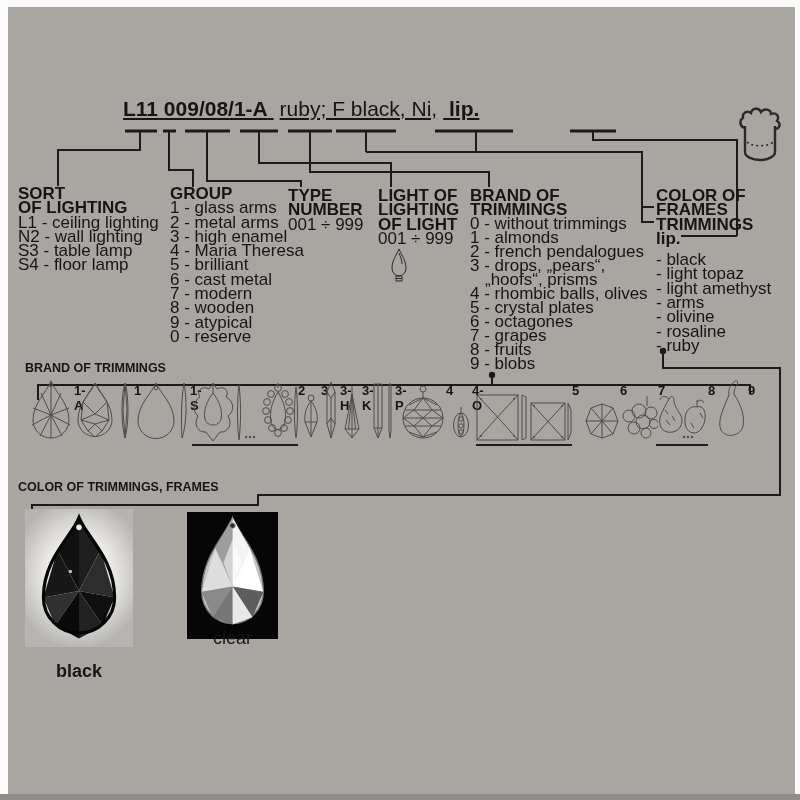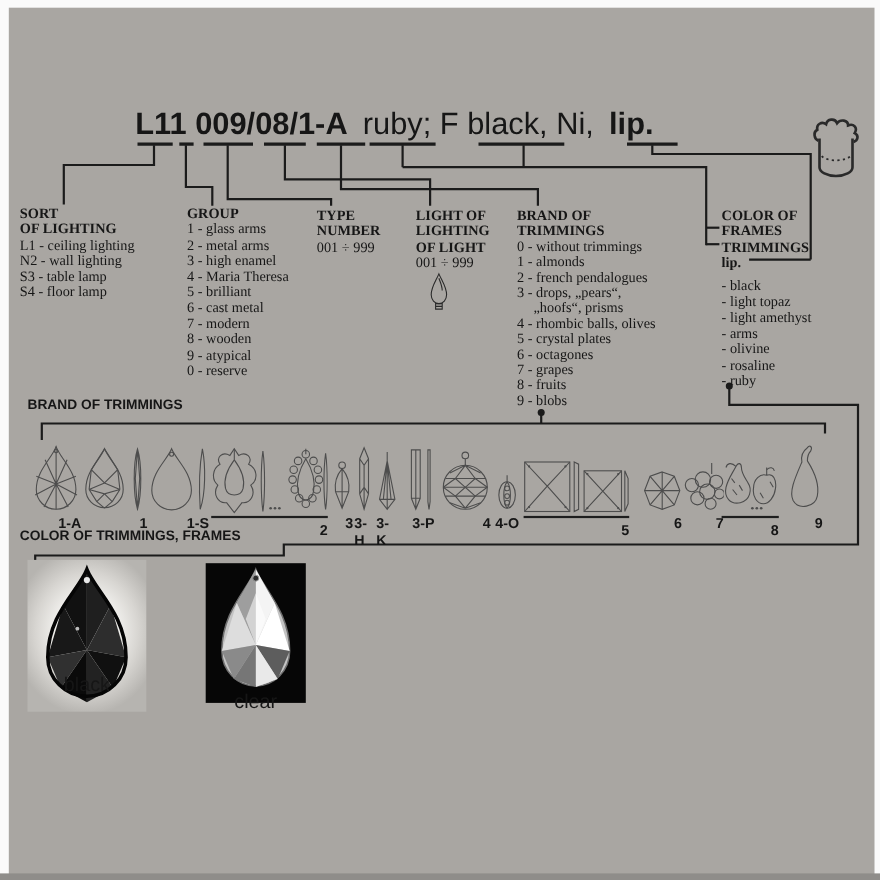--- a/index.html
+++ b/index.html
@@ -4,55 +4,55 @@
 <style>
   html,body{margin:0;padding:0;background:#ffffff;}
   .page{position:relative;width:800px;height:800px;background:#a9a6a2;overflow:hidden;
         font-family:"Liberation Sans","DejaVu Sans",sans-serif;color:#161616;}
   .edge{position:absolute;background:#fafafa;}
   .edge.top{left:0;top:0;width:100%;height:7px;}
   .edge.left{left:0;top:0;width:8px;height:100%;}
   .edge.right{right:0;top:0;width:5px;height:100%;}
   .edge.bottom{left:0;bottom:0;width:100%;height:6px;background:#8f8d8a;}
 
-  .title{position:absolute;left:123px;top:97px;font-size:28px;white-space:nowrap;letter-spacing:0;}
+  .title{position:absolute;left:123px;top:97px;font-size:21px;white-space:nowrap;letter-spacing:0;text-decoration:underline;}
   .title .b{font-weight:bold;}
   .title .r{font-weight:normal;margin:0 6px;}
 
   .overlay{position:absolute;left:0;top:0;width:800px;height:800px;pointer-events:none;}
   .overlay path{stroke:#1b1b1b;stroke-width:2;fill:none;}
   .overlay path.ul{stroke-width:3;}
   .overlay circle{fill:#1b1b1b;}
 
-  .col{position:absolute;font-size:13px;line-height:14.3px;white-space:nowrap;font-family:Liberation Serif, serif;}
+  .col{position:absolute;font-size:17px;line-height:14.3px;white-space:nowrap;}
   .col .h{font-weight:bold;}
   .col .indent{padding-left:15px;}
   .col.brandcol{line-height:14px;}
   .cf-items{margin-top:7px;}
 
   .sec-heading{position:absolute;font-weight:bold;font-size:12.5px;white-space:nowrap;}
 
-  .shape-group{position:absolute;top:405px;display:flex;flex-direction:column;align-items:flex-end;}
+  .shape-group{position:absolute;top:380px;display:flex;align-items:flex-start;}
   .shape-art{height:60px;display:flex;align-items:flex-end;justify-content:center;gap:3px;width:100%;}
   .shape-art.grouped{border-bottom:2px solid #1e1e1e;padding-bottom:2px;height:62px;}
   .shape-art svg{display:block;}
   .shape-art path,.shape-art rect,.shape-art ellipse,.shape-art circle.o,.shape-art polygon{stroke:#4d4d4d;stroke-width:1;fill:none;}
   .shape-art circle.f{fill:#4d4d4d;stroke:none;}
   .shape-label{font-weight:bold;font-size:13px;margin-top:3px;}
 
   .deco-icon{position:absolute;}
   .deco-icon path,.deco-icon ellipse{stroke:#2a2a2a;fill:none;}
 
   .photo{position:absolute;}
   .photo-black{left:25px;top:509px;width:108px;height:138px;
      background:radial-gradient(ellipse 62% 55% at 50% 47%,#ffffff 0%,#f3f2ef 40%,#d7d5d1 70%,#b6b4b0 100%);}
   .photo-clear{left:187px;top:512px;width:91px;height:127px;background:#060606;}
   .photo svg{display:block;width:100%;height:100%;}
   .sample-label{position:absolute;font-size:18px;text-align:center;}
-  .sample-label.black{left:25px;top:612px;width:108px;}
+  .sample-label.black{left:25px;top:661px;width:108px;font-weight:bold;}
   .sample-label.clear{left:187px;top:628px;width:91px;}
 </style>
 </head>
 <body>
 
 <div class="page">
 
   <svg class="overlay">
     <g>
       <path class="ul" d="M125,131 H157"></path>

